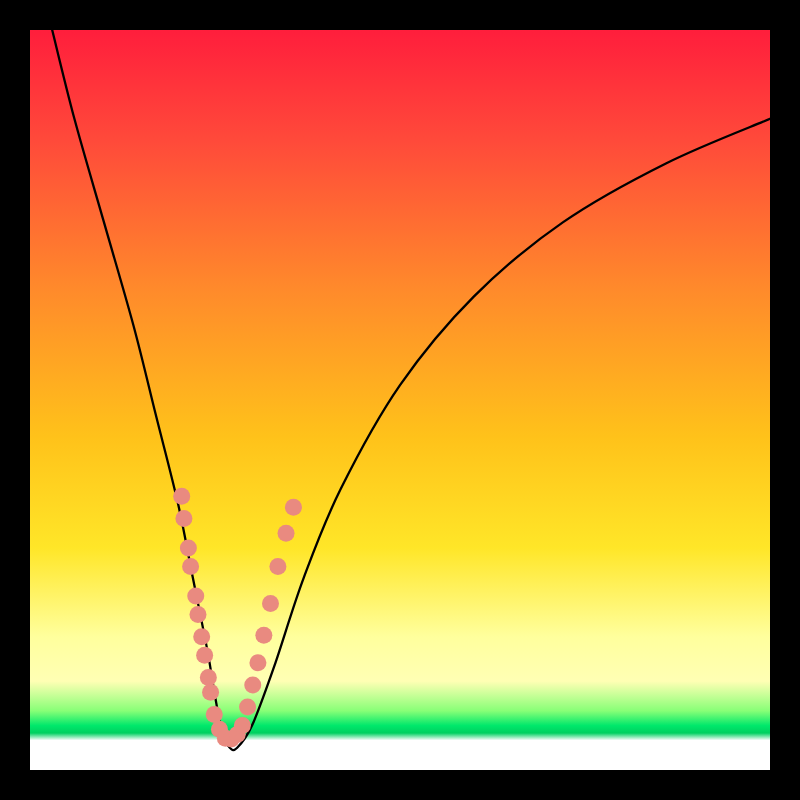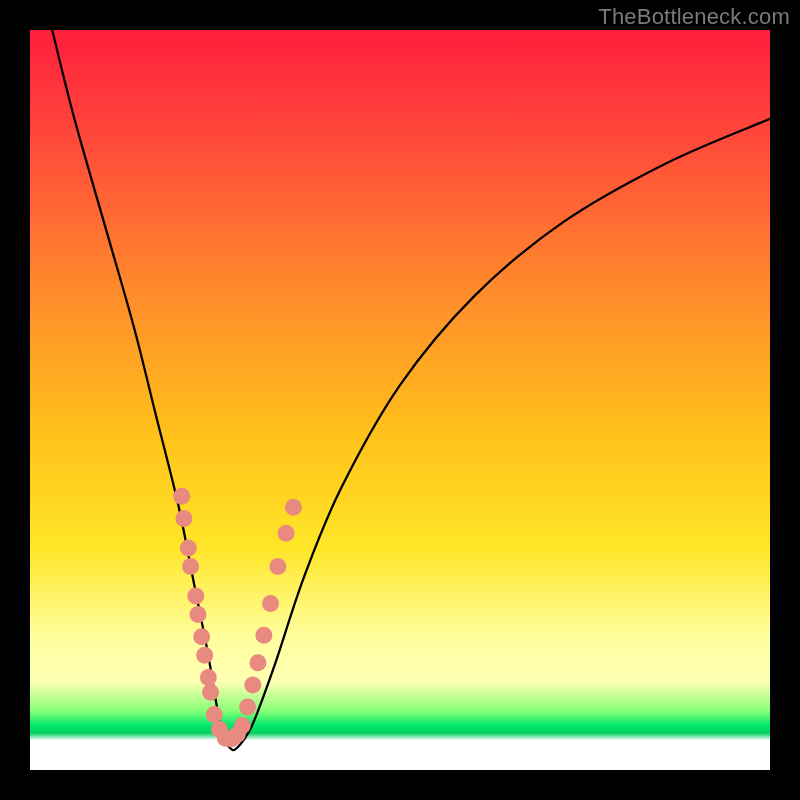--- a/index.html
+++ b/index.html
@@ -54,21 +54,20 @@
     position: absolute;
     left: 0; top: 0;
     width: 740px; height: 740px;
     overflow: visible;
   }
 </style>
 </head>
 <body>
 
 <div class="frame">
-  <div class="watermark">TheBottleneck.com</div>
   <div class="plot">
     <svg class="curve" viewBox="0 0 740 740">
       <path d="M 22.2,0 C 25.9,14.799999999999992 35.766666666666666,56.73333333333329 44.4,88.79999999999995 C 53.03333333333333,120.86666666666662 64.13333333333333,157.86666666666665 74,192.39999999999998 C 83.86666666666667,226.9333333333333 94.96666666666667,263.93333333333334 103.60000000000001,296 C 112.23333333333335,328.06666666666666 118.4,355.2 125.80000000000001,384.8 C 133.20000000000002,414.40000000000003 141.83333333333334,446.4666666666667 148,473.6 C 154.16666666666666,500.73333333333335 157.86666666666667,522.9333333333334 162.8,547.6 C 167.73333333333335,572.2666666666667 173.9,601.8666666666667 177.6,621.6 C 181.29999999999998,641.3333333333334 182.53333333333333,652.4333333333334 185,666 C 187.46666666666667,679.5666666666666 189.93333333333334,694.3666666666667 192.4,703 C 194.86666666666667,711.6333333333333 197.33333333333334,715.3333333333333 199.8,717.8 C 202.26666666666668,720.2666666666667 203.50000000000003,721.5 207.20000000000002,717.8 C 210.9,714.0999999999999 215.83333333333334,709.1666666666667 222,695.6 C 228.16666666666666,682.0333333333333 235.5666666666667,661.0666666666666 244.20000000000002,636.4 C 252.83333333333334,611.7333333333333 262.7,577.2 273.8,547.6 C 284.90000000000003,518 294.76666666666665,490.8666666666667 310.8,458.8 C 326.83333333333337,426.73333333333335 347.8,387.26666666666665 370,355.2 C 392.2,323.1333333333333 416.8666666666667,293.5333333333333 444,266.4 C 471.1333333333333,239.26666666666665 500.7333333333333,214.59999999999997 532.8,192.39999999999998 C 564.8666666666666,170.2 601.8666666666667,150.46666666666673 636.4,133.20000000000005 C 670.9333333333333,115.93333333333338 722.7333333333333,96.19999999999997 740,88.79999999999995" id="curve-path" fill="none" stroke="#000" stroke-width="2.3" stroke-linecap="round"></path>
       <g id="dots">
           <circle cx="151.7" cy="466.2" r="8.5" fill="#e98a80"></circle>
           <circle cx="153.92000000000002" cy="488.4" r="8.5" fill="#e98a80"></circle>
           <circle cx="158.35999999999999" cy="518" r="8.5" fill="#e98a80"></circle>
           <circle cx="160.58" cy="536.5" r="8.5" fill="#e98a80"></circle>
           <circle cx="165.76" cy="566.1" r="8.5" fill="#e98a80"></circle>
           <circle cx="167.98" cy="584.6" r="8.5" fill="#e98a80"></circle>

